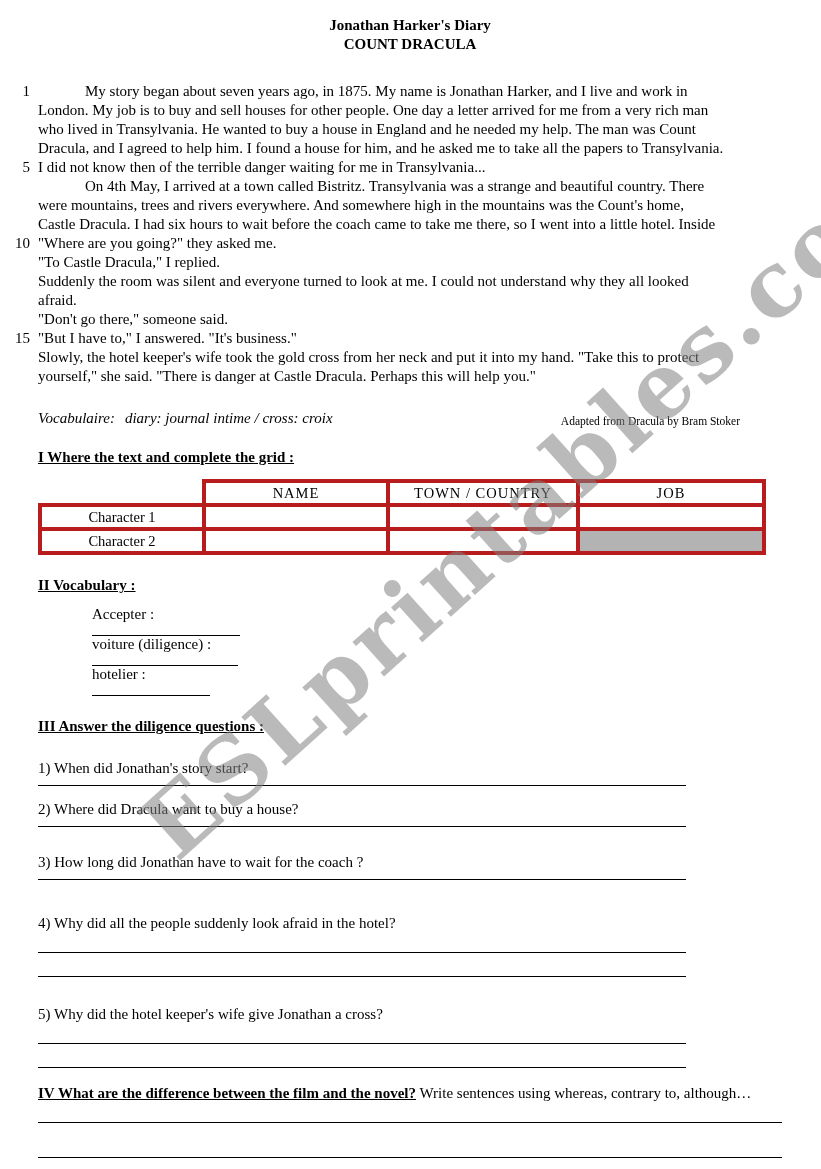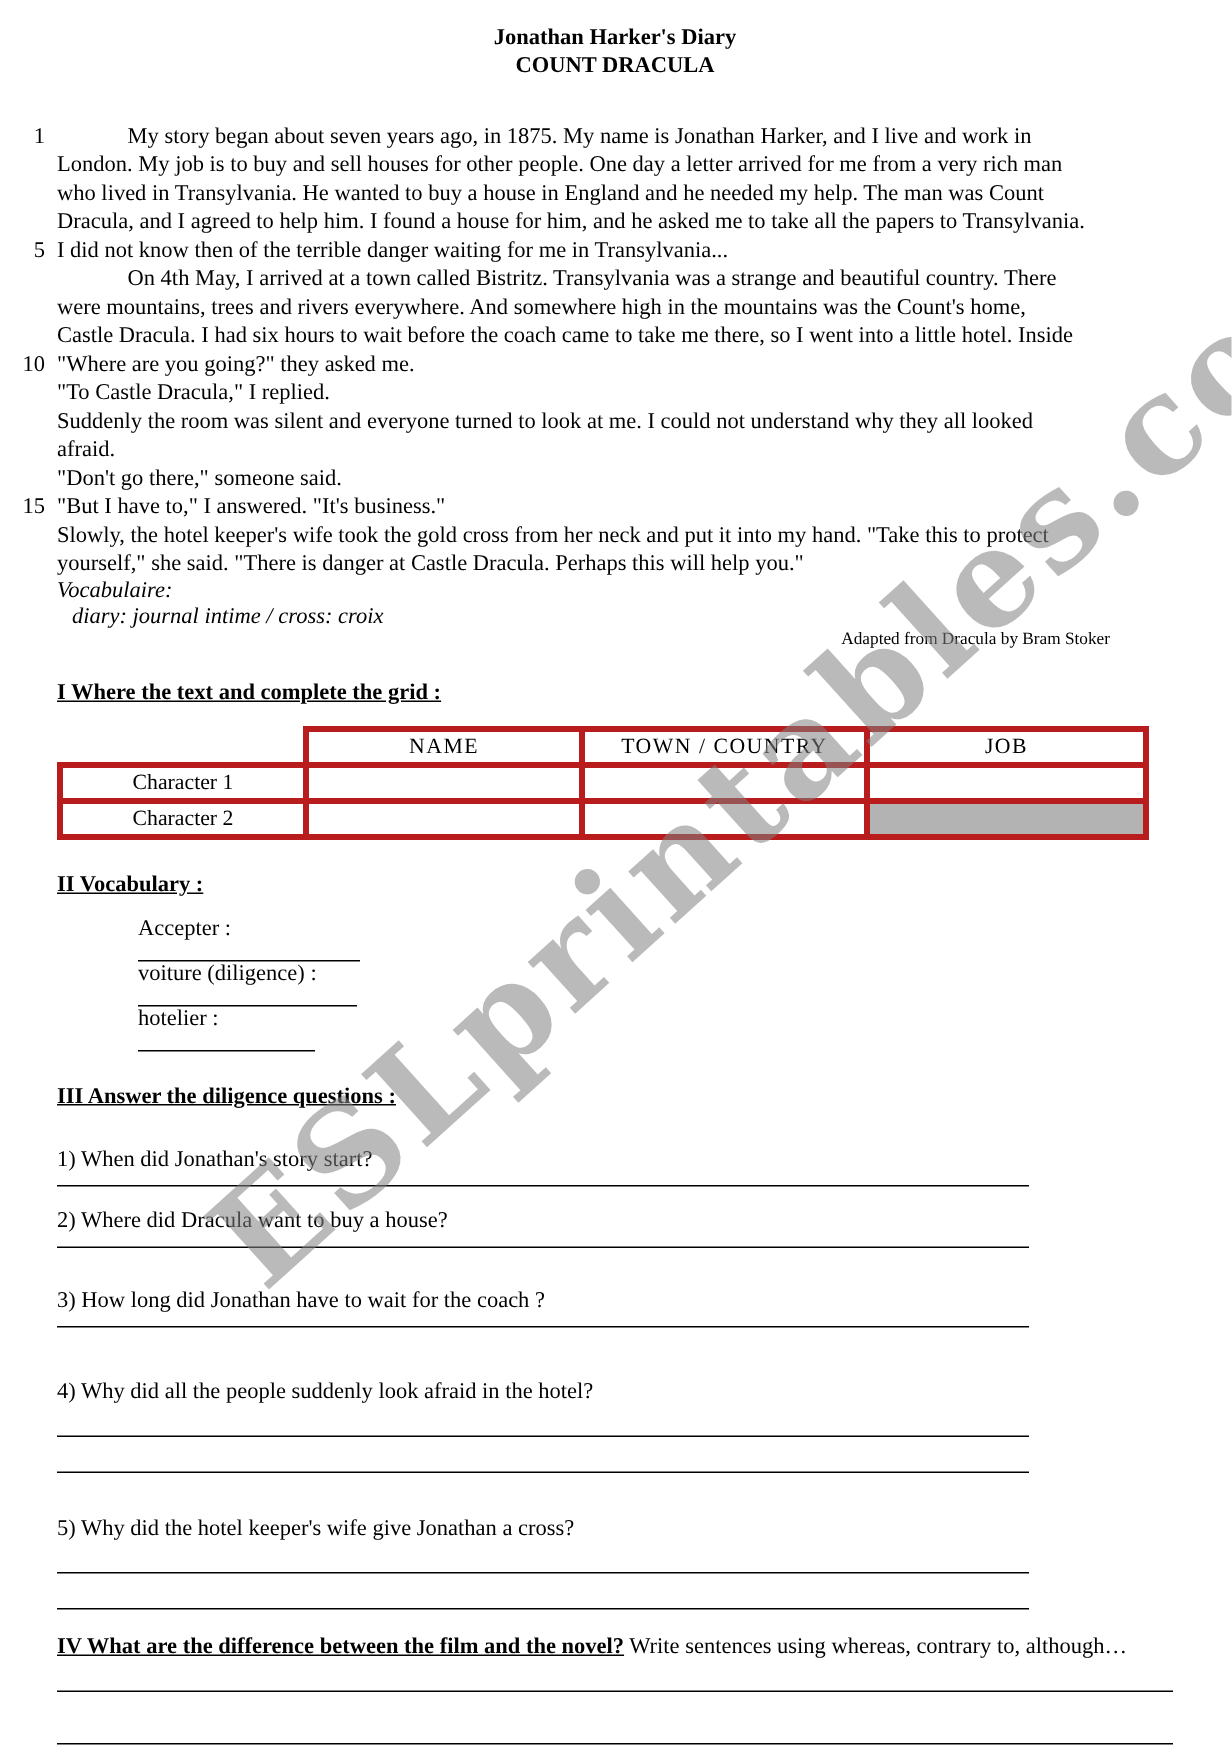--- a/index.html
+++ b/index.html
@@ -16,21 +16,21 @@
   }
   .content { position: relative; padding: 16px 39px 0 38px; }
   .titles { text-align: center; font-weight: bold; line-height: 19px; }
   .titles div { height: 19px; }
 
   .passage { margin-top: 28px; }
   .pline { position: relative; height: 19px; line-height: 19px; white-space: nowrap; }
   .lnum { position: absolute; left: -30px; width: 22px; text-align: right; }
   .ind { padding-left: 47px; }
 
-  .vocabnote { display: flex; align-items: flex-start; font-style: italic; flex-direction: column; }
+  .vocabnote { margin-top: 24px; display: flex; align-items: flex-end; font-style: italic; }
   .vocabnote .vtext { margin-left: 10px; }
   .vocabnote .source { margin-left: auto; margin-right: 42px; font-style: normal; font-size: 11.5px; }
 
   .sheading { margin-top: 22px; font-weight: bold; }
   .sheading .ul { text-decoration: underline; }
 
   table.grid { border-collapse: collapse; margin-top: 13px; table-layout: fixed; }
   .grid td, .grid th { border: 4px solid #b91c1c; height: 24px; padding: 0 4px; font-weight: normal; text-align: center; font-size: 14.5px; overflow: hidden; }
   .grid th { letter-spacing: 1px; }
   .grid .nob { border: none; }

